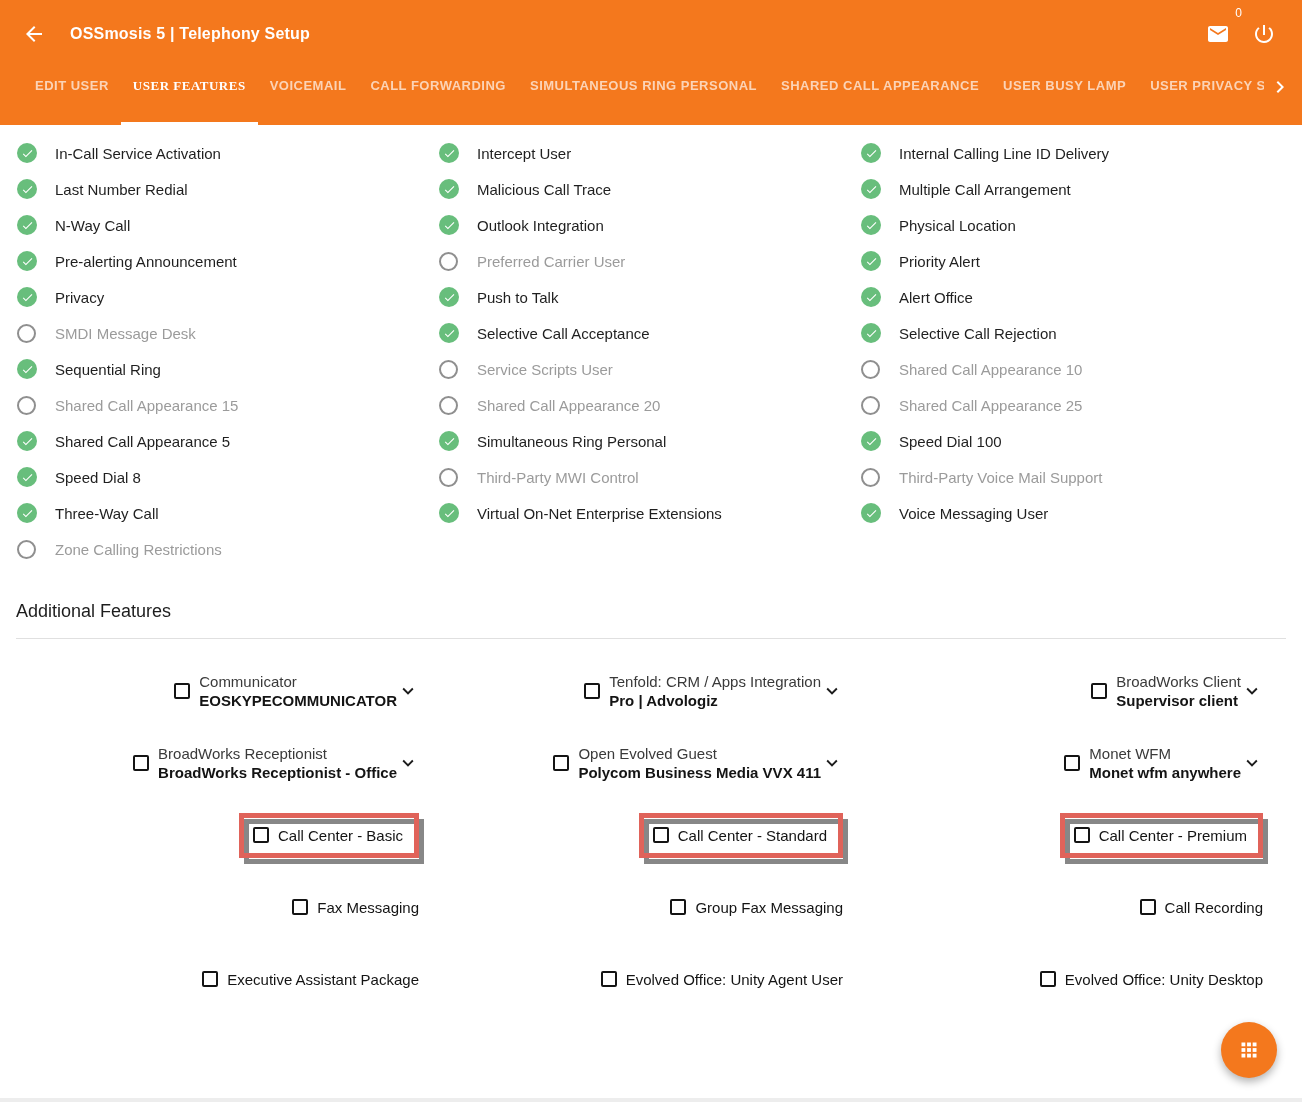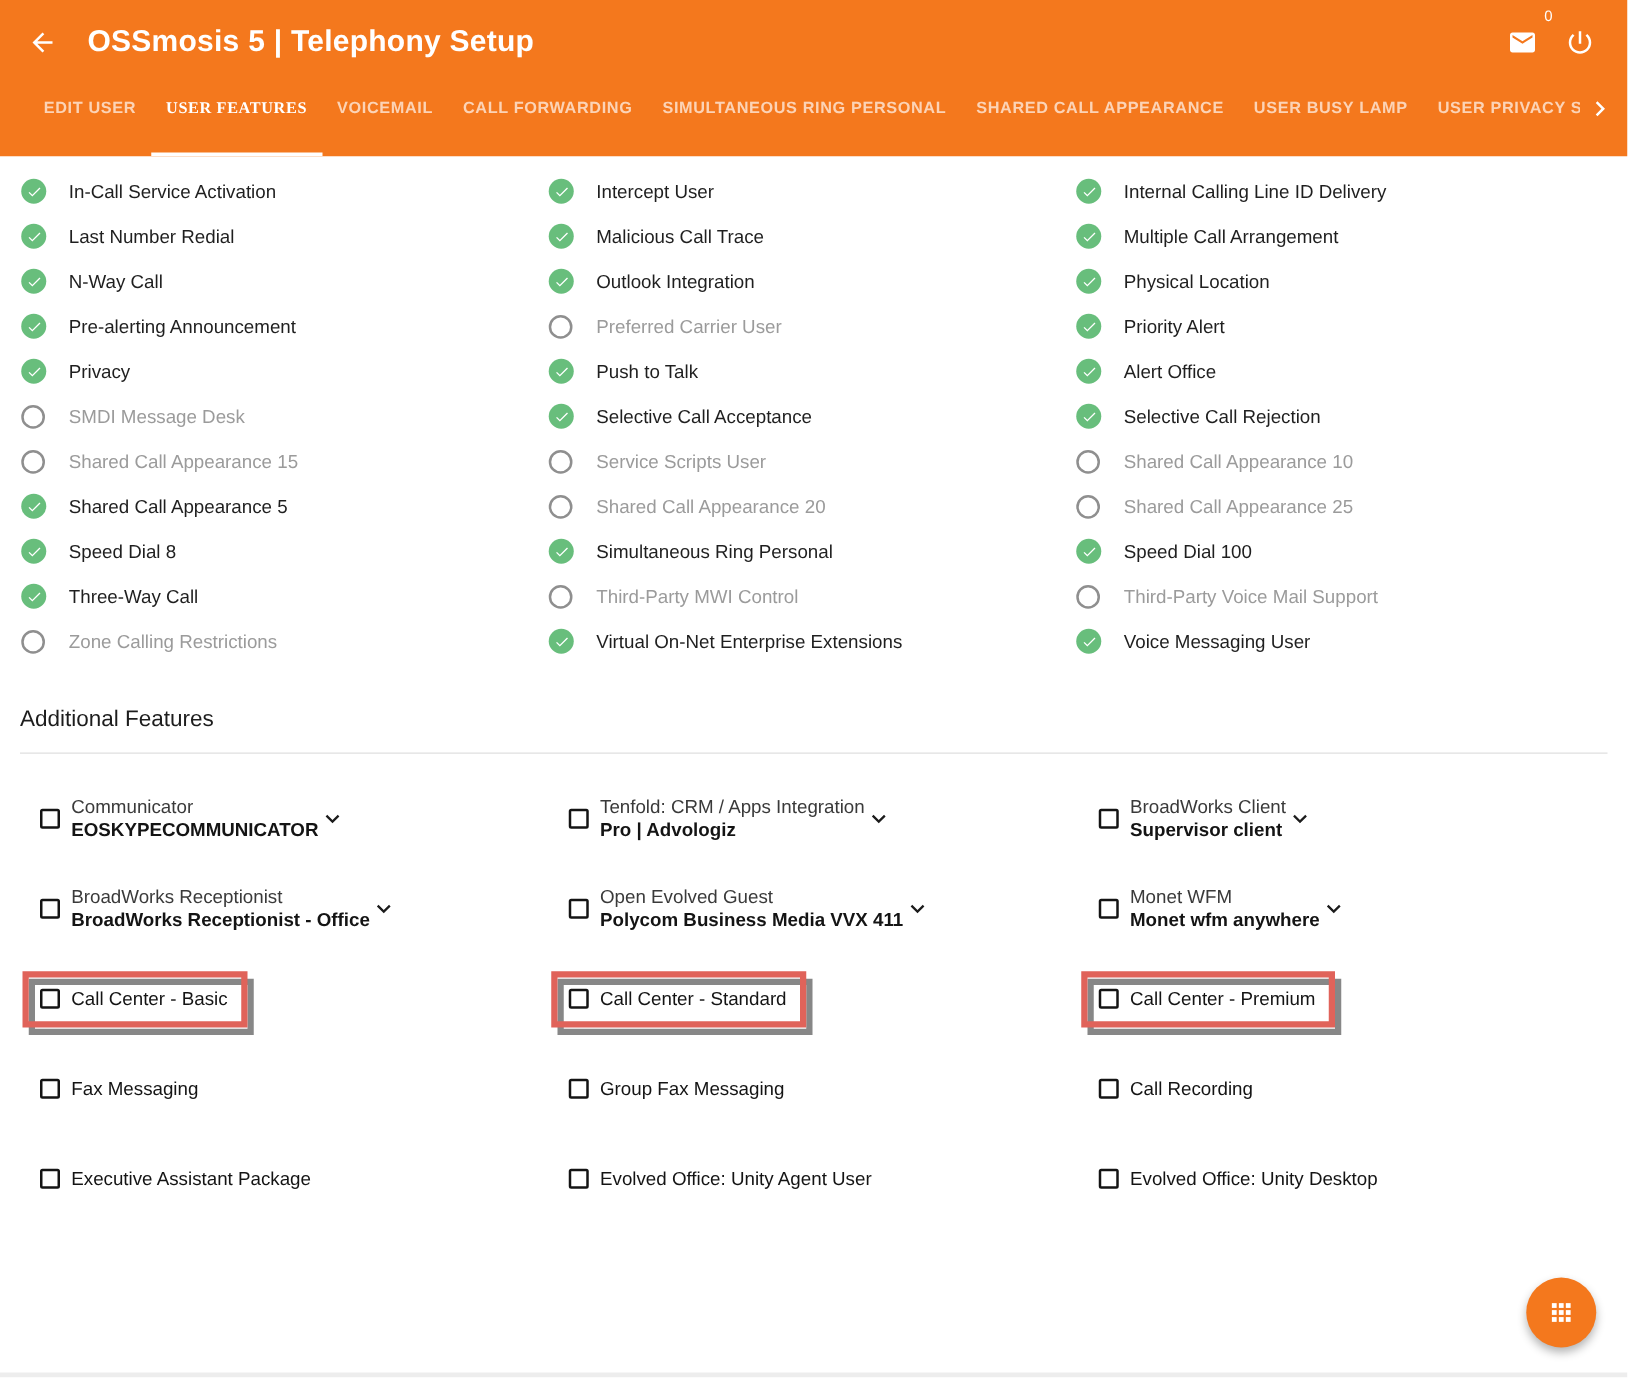--- a/index.html
+++ b/index.html
@@ -8,21 +8,21 @@
     font-family: "Liberation Sans", "DejaVu Sans", sans-serif;
     background:#ffffff; color:#212121; overflow:hidden; position:relative;
   }
   :root { --accent:#F4781D; --green:#68BE7C; --red:#E0635A; }
 
   
   header { height:125px; background:var(--accent); display:flex; flex-direction:column; }
   .hrow { height:62px; display:flex; align-items:center; padding:6px 26px 0 22px; }
   .iconbtn { background:none; border:none; cursor:pointer; display:flex; align-items:center; justify-content:center; padding:0; }
   .iconbtn svg { display:block; }
-  .app-title { color:#fff; font-size:24px; font-weight:bold; margin-left:24px; letter-spacing:0.2px; }
+  .app-title { color:#fff; font-size:16px; font-weight:bold; margin-left:24px; letter-spacing:0.2px; }
   .hspacer { flex:1; }
   .mailwrap { position:relative; margin-right:22px; }
   .badge { position:absolute; top:-16px; right:-12px; color:#fff; font-size:12px; }
 
   .tabs { flex:1; display:flex; padding-left:23px; position:relative; }
   .tabs-list { display:flex; overflow:hidden; flex:1; white-space:nowrap; }
   .tab {
     background:none; border:none; cursor:pointer; color:rgba(255,255,255,0.68);
     font-family:inherit; font-size:13px; font-weight:bold; letter-spacing:0.5px;
     padding:0 12px 13px; border-bottom:3px solid transparent;
@@ -39,21 +39,21 @@
   .fi-icon.off { width:19px; height:19px; border:2px solid #8f8f8f; background:#fff; margin:0 1px 0 0; }
   .fi-label { margin-left:18px; font-size:15px; color:#1f1f1f; }
   .feature-item.disabled .fi-label { color:#9b9b9b; }
 
   
   .af-heading {
     margin:34px 16px 0 16px; padding-bottom:16px; border-bottom:1px solid #e0e0e0;
     font-size:18px; font-weight:500; color:#1d1d1d;
   }
   .af-grid { display:grid; grid-template-columns:423px 424px 420px; grid-auto-rows:72px; padding:16px 0 0 32px; }
-  .af-cell { display:flex; align-items:center; justify-content:flex-start; padding-right:36px; }
+  .af-cell { display:flex; align-items:center; justify-content:flex-end; padding-right:36px; }
   .af-inner { display:flex; align-items:center; }
   .af-cb {
     width:16px; height:16px; flex:none; border:2px solid #141414; border-radius:2px;
     background:#fff; margin-right:9px; cursor:pointer;
   }
   .af-text { line-height:19px; }
   .af-title { font-size:15px; color:#3a3a3a; }
   .af-title.single { color:#141414; }
   .af-sub { font-size:15px; font-weight:bold; color:#141414; }
   .af-chev { background:none; border:none; cursor:pointer; padding:0; display:flex; }
@@ -162,20 +162,28 @@
             <svg width="13" height="13" viewBox="0 0 24 24" fill="#ffffff">
               <path d="M9 16.17L4.83 12l-1.42 1.41L9 19 21 7l-1.41-1.41z"></path>
             </svg>
           </span>
           <span class="fi-label">Privacy</span>
         </div>
         <div class="feature-item disabled">
           <span class="fi-icon off"></span>
           <span class="fi-label">SMDI Message Desk</span>
         </div>
+        <div class="feature-item">
+          <span class="fi-icon on">
+            <svg width="13" height="13" viewBox="0 0 24 24" fill="#ffffff">
+              <path d="M9 16.17L4.83 12l-1.42 1.41L9 19 21 7l-1.41-1.41z"></path>
+            </svg>
+          </span>
+          <span class="fi-label">Sequential Ring</span>
+        </div>
         <div class="feature-item disabled">
           <span class="fi-icon off"></span>
           <span class="fi-label">Shared Call Appearance 15</span>
         </div>
         <div class="feature-item">
           <span class="fi-icon on">
             <svg width="13" height="13" viewBox="0 0 24 24" fill="#ffffff">
               <path d="M9 16.17L4.83 12l-1.42 1.41L9 19 21 7l-1.41-1.41z"></path>
             </svg>
           </span>

